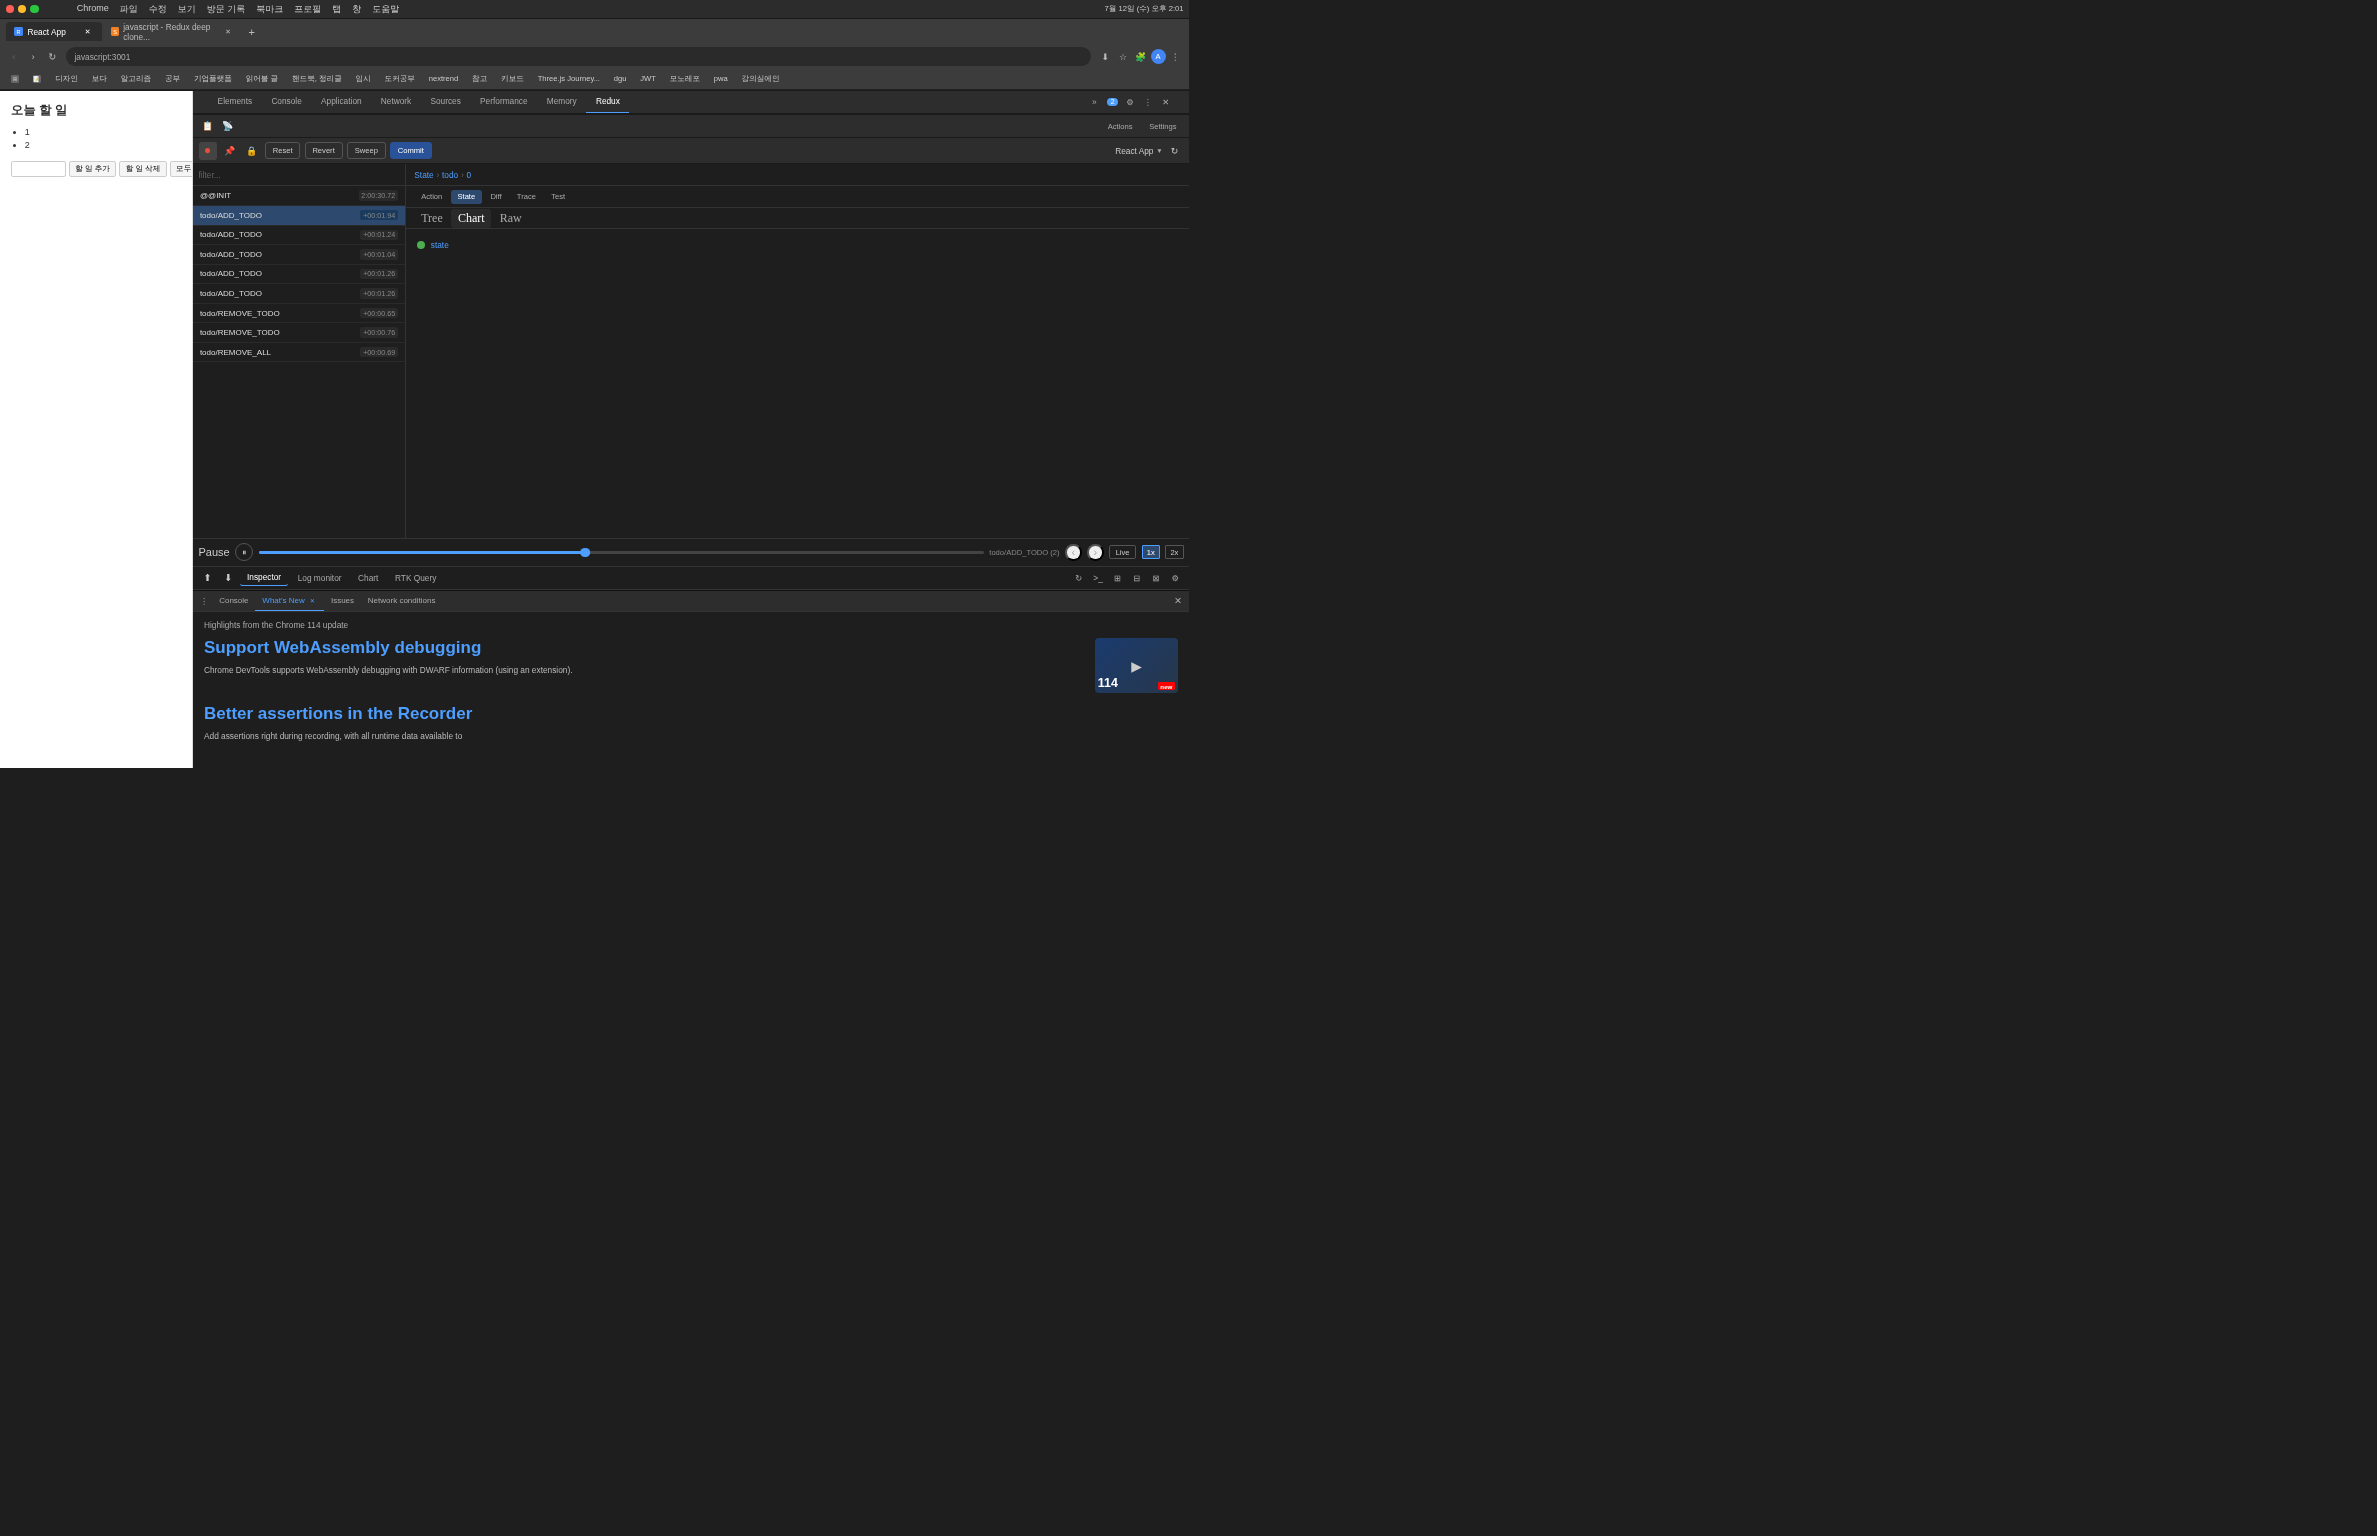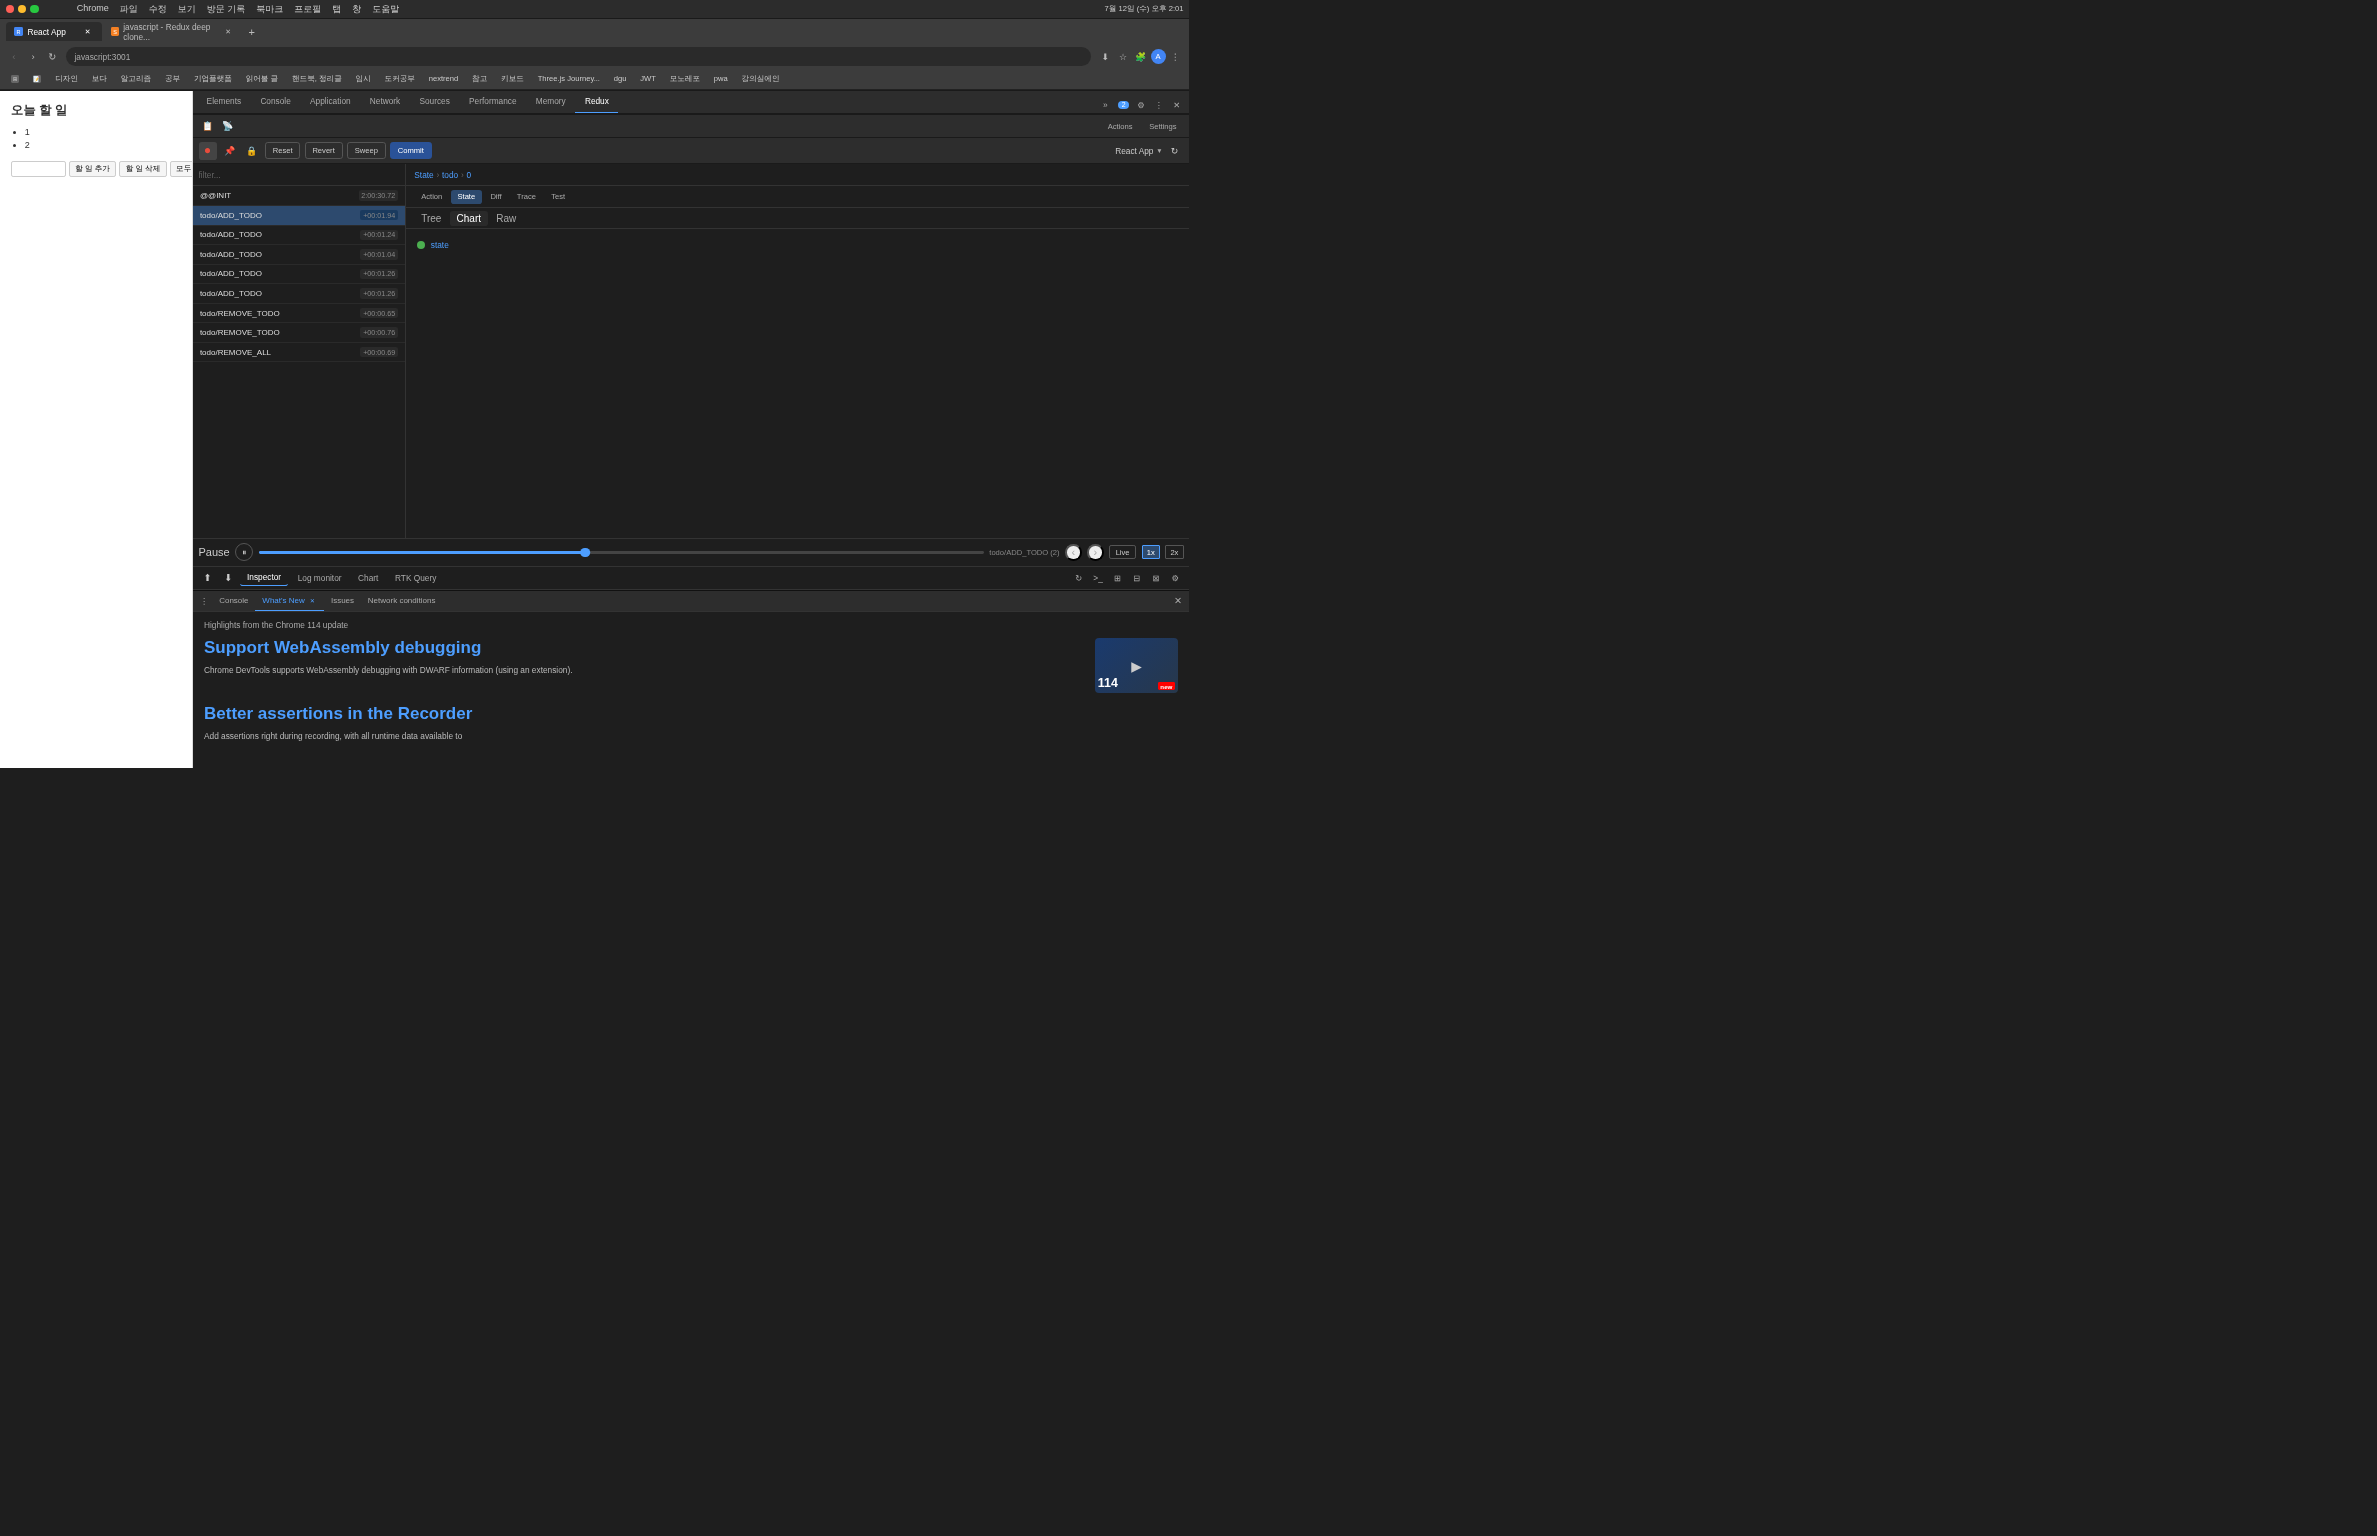--- a/index.html
+++ b/index.html
@@ -147,23 +147,23 @@
       overflow: hidden;
     }
 
     
     .devtools-header {
       background: #2d2d2d;
       border-bottom: 0.7px solid #1a1a1a;
     }
     .devtools-tabs {
       display: flex;
-      align-items: flex-end;
+      align-items: center;
       height: 23.4px;
-      padding: 0 4px;
+      padding: 0 15px;
       border-bottom: 0.7px solid #1a1a1a;
     }
     .devtools-tab {
       height: 23.4px;
       padding: 0 9.6px;
       display: flex;
       align-items: center;
       font-size: 8.3px;
       color: #aaa;
       cursor: pointer;
@@ -306,23 +306,24 @@
       display: flex;
       height: 20.6px;
       align-items: center;
       padding: 0 8.3px;
       gap: 1.4px;
       border-bottom: 0.7px solid #333;
     }
     .view-tab {
       padding: 2.1px 6.9px;
       border-radius: 2.8px;
-      font-size: 10px;
+      font-size: 12px;
       color: #aaa;
       cursor: pointer;
+      font-family: Liberation Serif, serif;
     }
     .view-tab.active { background: #2a2a2a; color: #fff; }
     .state-tree {
       flex: 1;
       padding: 11px;
       overflow-y: auto;
     }
     .state-node {
       display: flex;
       align-items: center;

